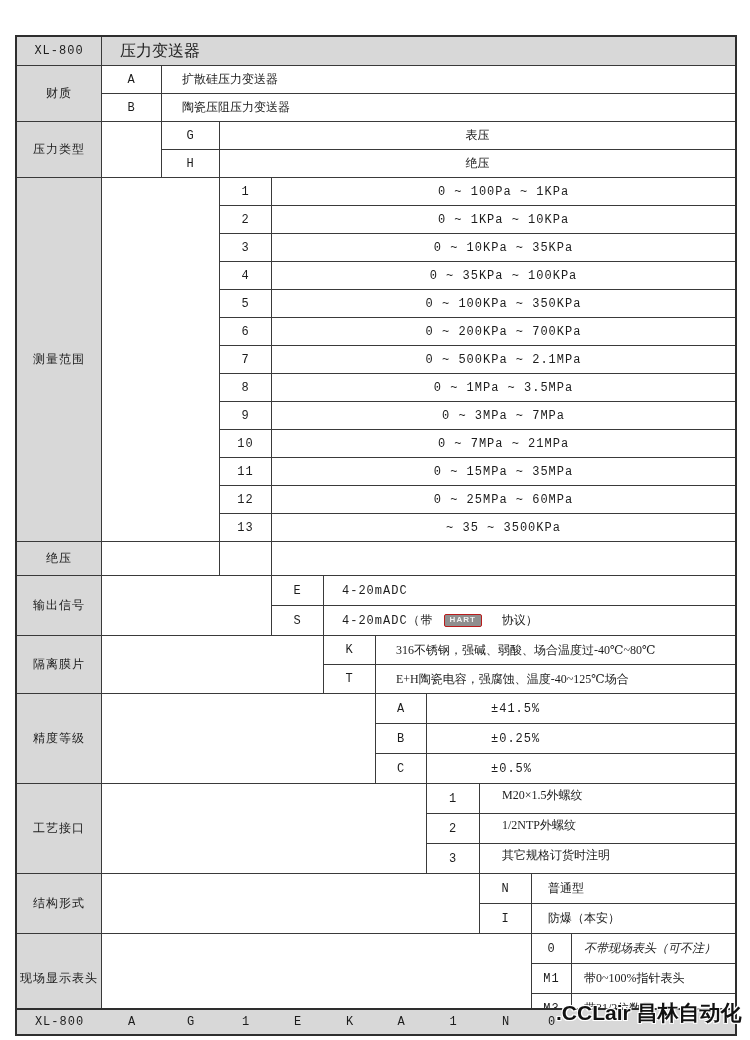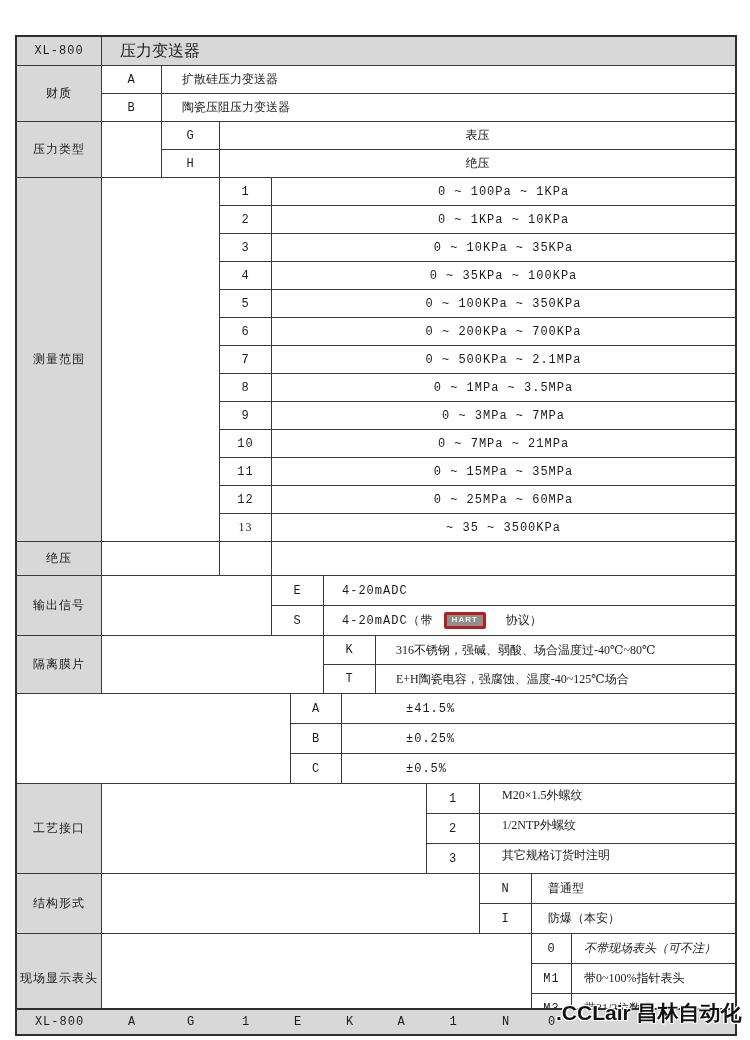--- a/index.html
+++ b/index.html
@@ -33,21 +33,21 @@
   .code-cell{
     flex-shrink:0;display:flex;align-items:center;justify-content:center;
     border-right:1px solid #3a3a3a;box-sizing:border-box;font-size:12px;
   }
   .desc-cell{flex:1;display:flex;align-items:center;font-size:12px;box-sizing:border-box;}
   .desc-center{justify-content:center;}
   .desc-top{align-items:flex-start;padding-top:3px;}
   .mono{font-family:"Liberation Mono","DejaVu Sans Mono",monospace;font-size:12px;letter-spacing:1px;}
   .hart-badge{
     display:inline-block;margin-left:10px;background:#8f8f8f;color:#f2f2f2;
-    border:3px solid #b91c1c;border-radius:2px;padding:1px 5px 2px 5px;
+    border:1px solid #b91c1c;border-radius:2px;padding:1px 5px 2px 5px;
     font-family:"Liberation Sans","DejaVu Sans",sans-serif;font-size:8px;font-weight:700;
     letter-spacing:1px;line-height:1;
   }
   .badge-suffix{margin-left:20px;}
   .code-row{
     position:absolute;left:15px;top:1008px;width:722px;height:28px;background:#d8d8d8;
     border:2px solid #2e2e2e;box-sizing:border-box;display:flex;align-items:center;
   }
   .code-slot{display:flex;align-items:center;justify-content:center;flex-shrink:0;height:100%;}
   .watermark{
@@ -142,21 +142,21 @@
           </div>
           <div class="row" style="height: 27px;">
             <div class="code-cell mono" style="width: 52px;">11</div>
             <div class="desc-cell desc-center mono">0 ~ 15MPa ~ 35MPa</div>
           </div>
           <div class="row" style="height: 27px;">
             <div class="code-cell mono" style="width: 52px;">12</div>
             <div class="desc-cell desc-center mono">0 ~ 25MPa ~ 60MPa</div>
           </div>
           <div class="row" style="height: 27px;">
-            <div class="code-cell mono" style="width: 52px; font-family: Liberation Serif, serif;">13</div>
+            <div class="code-cell mono" style="width: 52px;">13</div>
             <div class="desc-cell desc-center mono">~ 35 ~ 3500KPa</div>
           </div>
         </div>
       </div>
       <div class="section">
         <div class="cell-label">绝压</div>
         <div class="cell-spacer" style="width: 118px;"></div>
         <div class="rows">
           <div class="row" style="height: 33px;">
             <div class="code-cell mono" style="width: 52px;"></div>
@@ -190,20 +190,21 @@
             <div class="code-cell mono" style="width: 52px;">K</div>
             <div class="desc-cell" style="padding-left: 20px;">316不锈钢，强碱、弱酸、场合温度过-40℃~80℃</div>
           </div>
           <div class="row" style="height: 28px;">
             <div class="code-cell mono" style="width: 52px;">T</div>
             <div class="desc-cell" style="padding-left: 20px;">E+H陶瓷电容，强腐蚀、温度-40~125℃场合</div>
           </div>
         </div>
       </div>
       <div class="section">
+        <div class="cell-label">精度等级</div>
         <div class="cell-spacer" style="width: 274px;"></div>
         <div class="rows">
           <div class="row" style="height: 29px;">
             <div class="code-cell mono" style="width: 51px;">A</div>
             <div class="desc-cell mono" style="padding-left: 64px;">±41.5%</div>
           </div>
           <div class="row" style="height: 29px;">
             <div class="code-cell mono" style="width: 51px;">B</div>
             <div class="desc-cell mono" style="padding-left: 64px;">±0.25%</div>
           </div>

